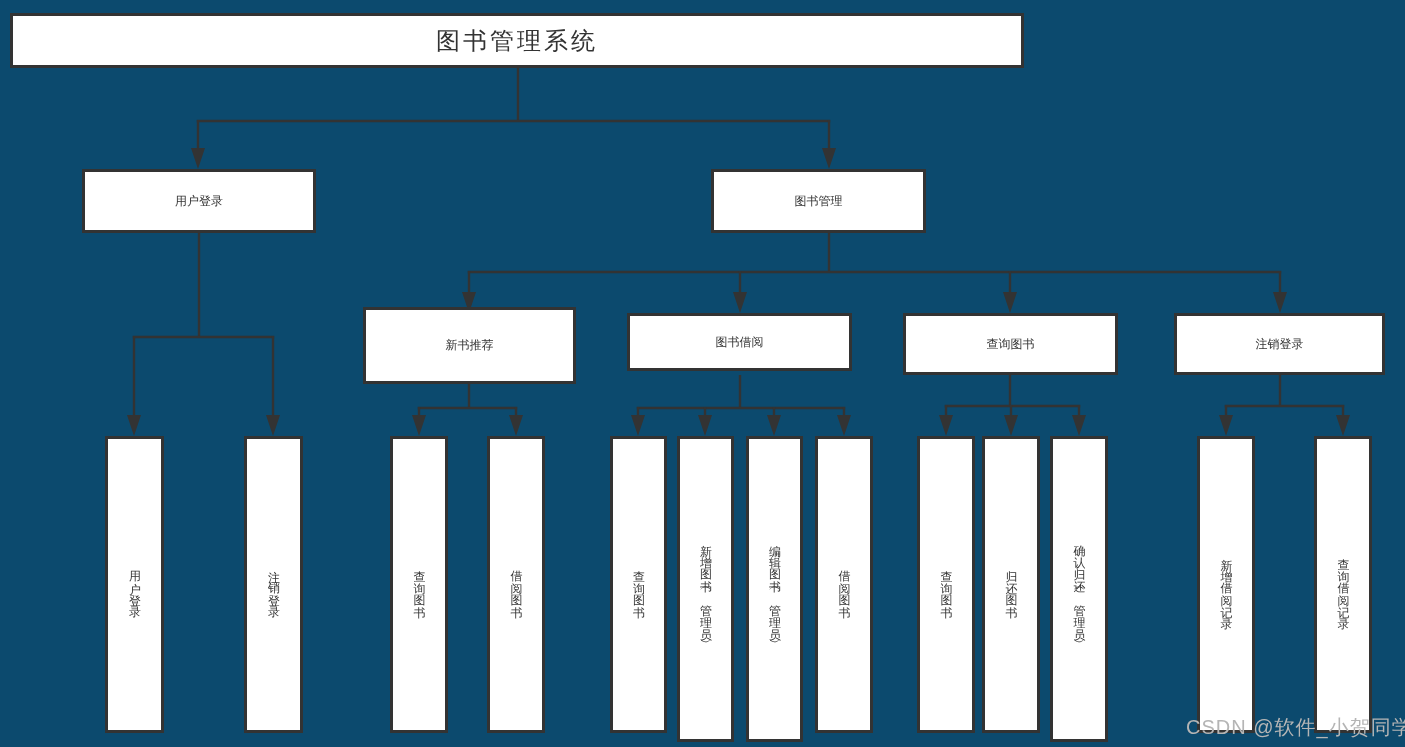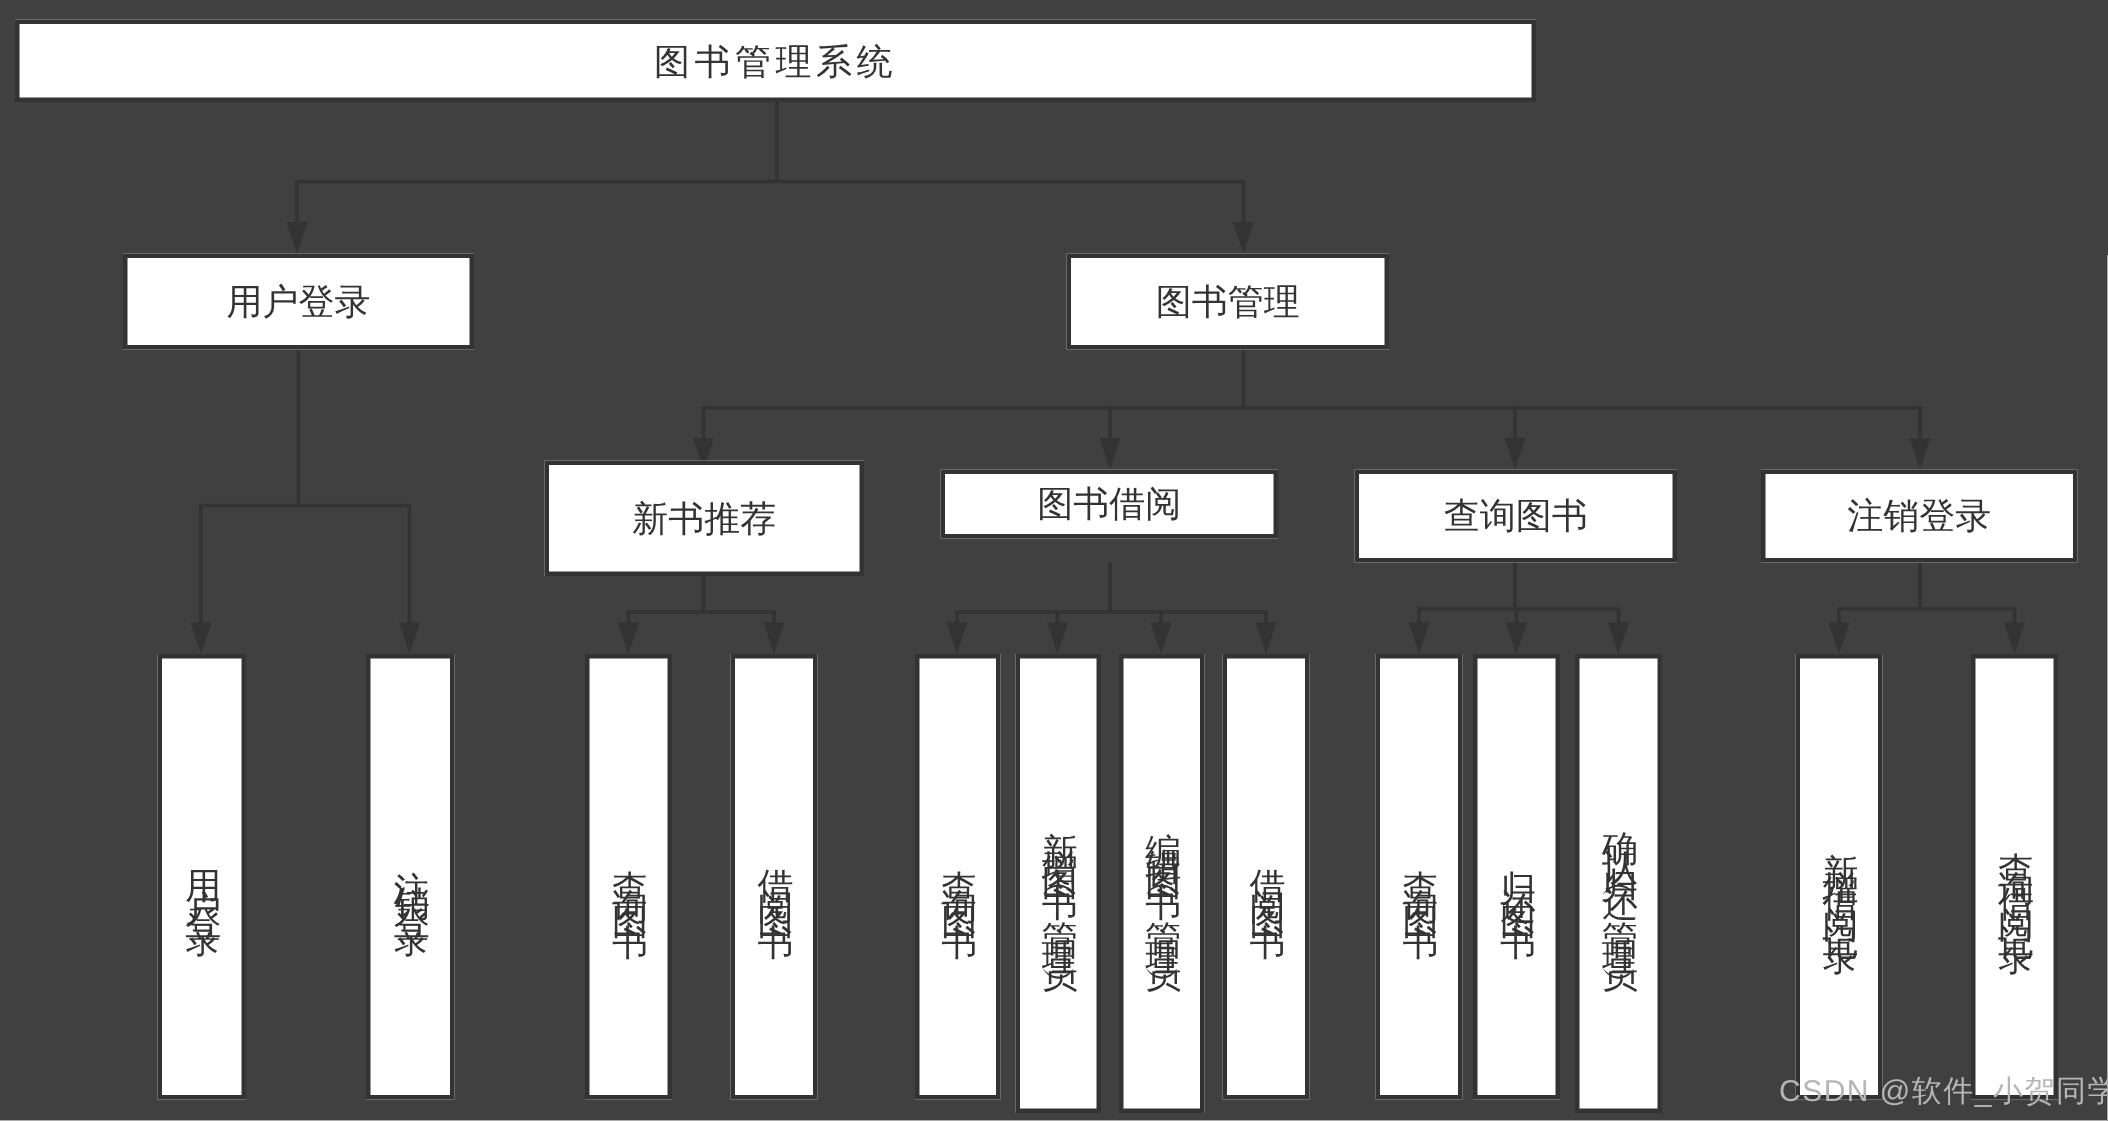--- a/index.html
+++ b/index.html
@@ -5,38 +5,38 @@
   html, body {
     margin: 0;
     padding: 0;
     background: #ffffff;
     font-family: "Liberation Sans", sans-serif;
   }
   #canvas {
     position: relative;
     width: 1405px;
     height: 747px;
-    background: #404040;
+    background: #0c4a6e;
     overflow: hidden;
   }
   #wires {
     position: absolute;
     left: 0; top: 0;
     z-index: 1;
   }
   .box {
     position: absolute;
     box-sizing: border-box;
     background: #ffffff;
     border: 3px solid #333333;
     color: #333333;
     display: flex;
     align-items: center;
     justify-content: center;
-    font-size: 24px;
+    font-size: 12px;
     z-index: 2;
     white-space: nowrap;
   }
   .box.root {
     font-size: 24px;
     letter-spacing: 3px;
   }
   .box.leaf {
     writing-mode: vertical-rl;
     text-orientation: mixed;
@@ -124,21 +124,21 @@
       <polygon points="1336,415 1350,415 1343,436"></polygon>
     </g>
   </svg>
 
   <div class="box root" style="left:10px; top:13px; width:1014px; height:55px;">图书管理系统</div>
 
   <div class="box" style="left:82px; top:169px; width:234px; height:64px;">用户登录</div>
   <div class="box" style="left:711px; top:169px; width:215px; height:64px;">图书管理</div>
 
   <div class="box" style="left:363px; top:307px; width:213px; height:77px;">新书推荐</div>
-  <div class="box" style="left:627px; top:313px; width:225px; height:46px;">图书借阅</div>
+  <div class="box" style="left:627px; top:313px; width:225px; height:58px;">图书借阅</div>
   <div class="box" style="left:903px; top:313px; width:215px; height:62px;">查询图书</div>
   <div class="box" style="left:1174px; top:313px; width:211px; height:62px;">注销登录</div>
 
   <div class="box leaf" style="left:105px; top:436px; width:59px; height:297px;">用户登录</div>
   <div class="box leaf" style="left:244px; top:436px; width:59px; height:297px;">注销登录</div>
 
   <div class="box leaf" style="left:390px; top:436px; width:58px; height:297px;">查询图书</div>
   <div class="box leaf" style="left:487px; top:436px; width:58px; height:297px;">借阅图书</div>
 
   <div class="box leaf" style="left:610px; top:436px; width:57px; height:297px;">查询图书</div>

